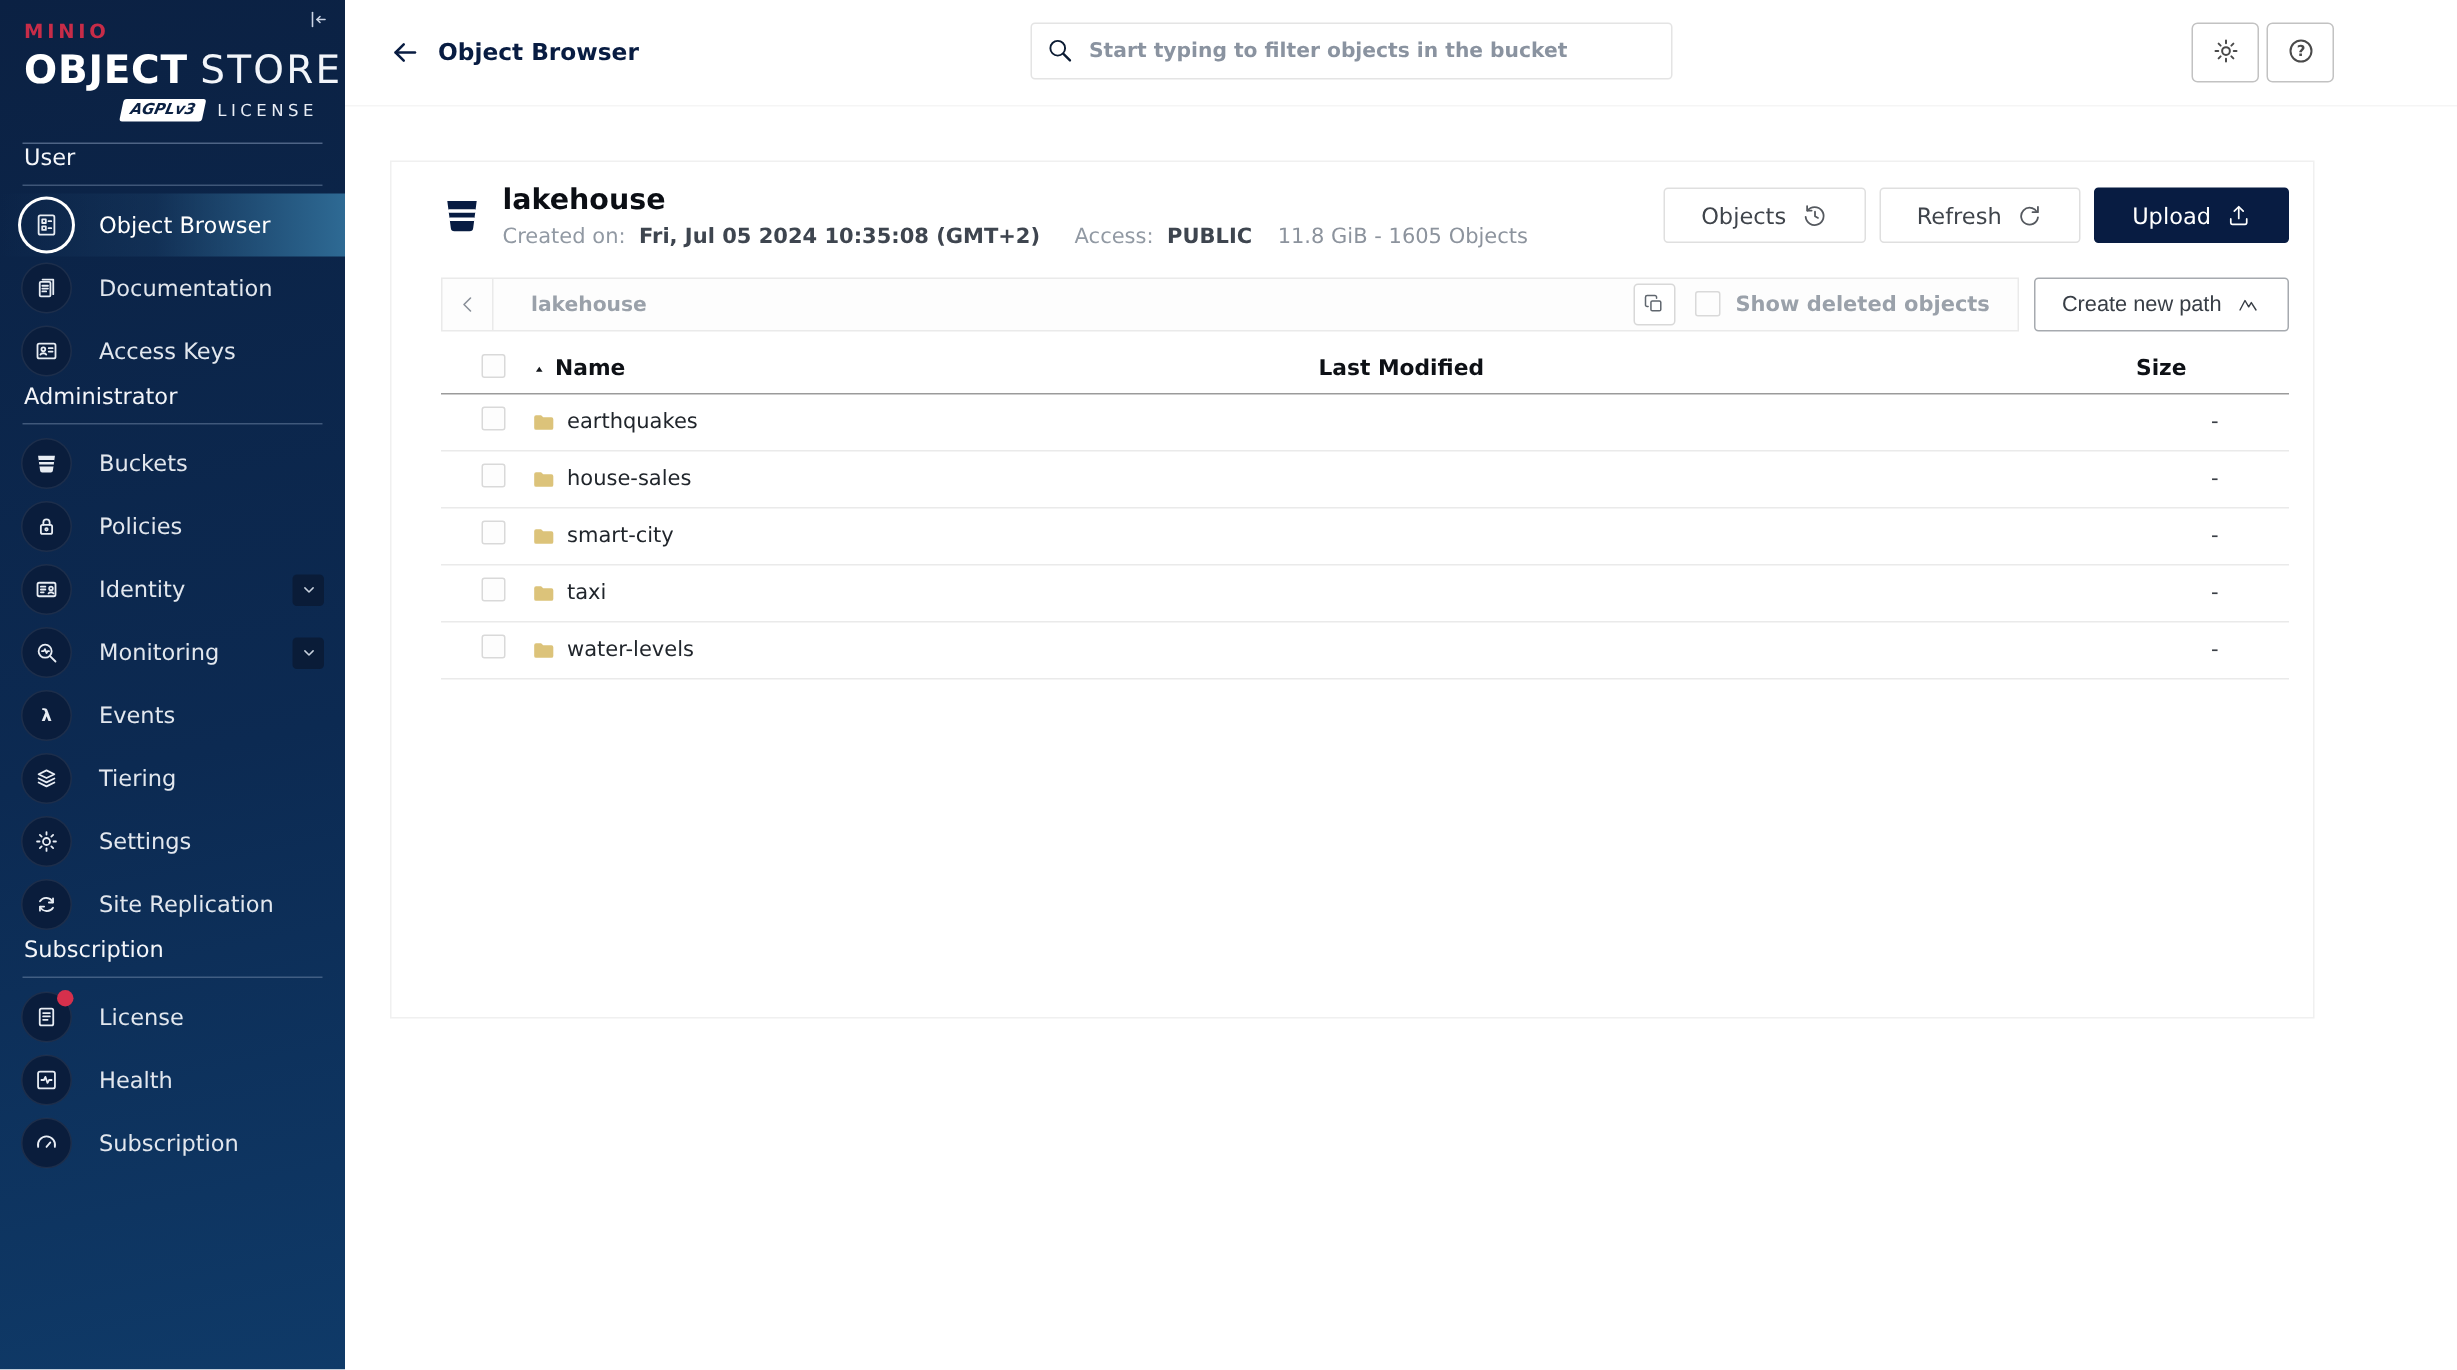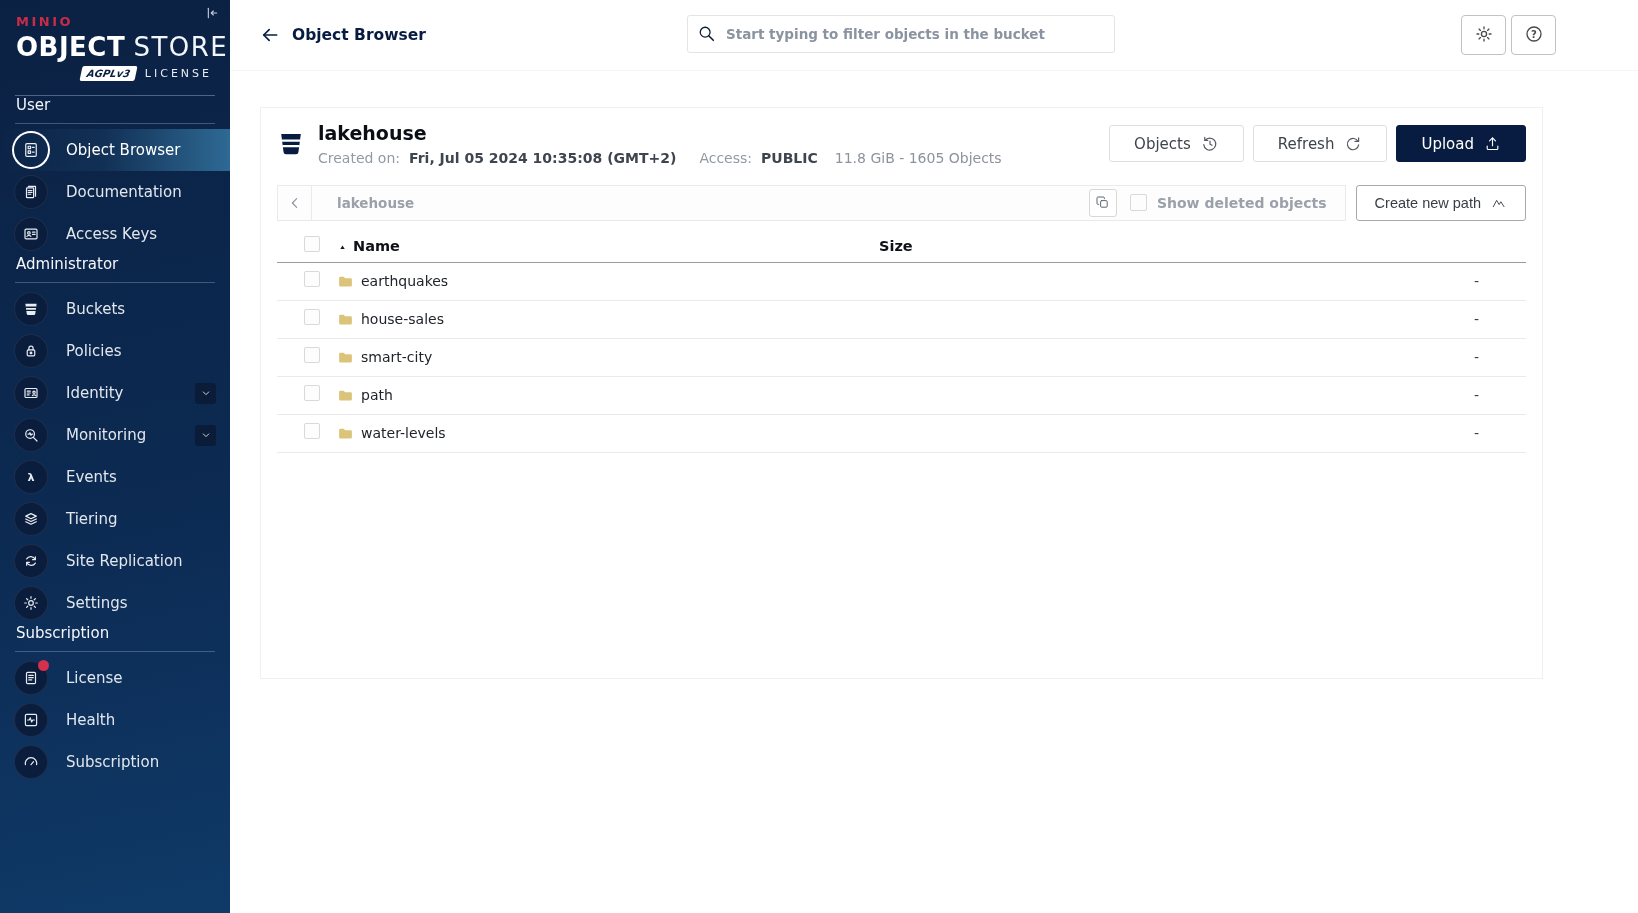--- a/index.html
+++ b/index.html
@@ -53,21 +53,21 @@
   .search-icon svg { width:19px; height:19px; }
   .search-input { width:100%; height:100%; border:1px solid #E4E4E4; border-radius:3px; padding:0 12px 0 38px;
     font-family:inherit; font-size:13.5px; font-weight:600; color:#333; outline:none; }
   .search-input::placeholder { color:#8A93A0; }
   .topbar-actions { margin-left:auto; display:flex; gap:5px; }
   .icon-btn { width:45px; height:40px; border:1px solid #C2C2C2; border-radius:4px; background:#fff;
     display:flex; align-items:center; justify-content:center; color:#4A4A4A; cursor:pointer; }
   .icon-btn svg { width:20px; height:20px; }
 
   .container { margin:37px 95px 0 30px; width:1283px; height:572px; border:1px solid #F0F0F0;
-    display:flex; flex-direction:column; }
+    display:flex; flex-direction:column;padding-left:17px; }
 
   .bucket-header { display:flex; align-items:center; padding:14px 16px 10px; }
   .bucket-icon { width:28px; height:31px; color:#081C42; margin-right:13px; }
   .bucket-icon svg { width:28px; height:31px; }
   .bucket-title { font-size:19px; font-weight:bold; color:#0B0E14; line-height:1.2; }
   .bucket-meta { display:flex; align-items:center; gap:9px; margin-top:5px; font-size:14px; }
   .meta-label { color:#9199A3; }
   .meta-value { color:#3E454F; font-weight:bold; }
   .meta-usage { color:#8C939D; margin-left:8px; }
   .header-actions { margin-left:auto; display:flex; gap:9px; align-items:center; }
@@ -284,43 +284,43 @@
 
     </span>
     <span class="nav-label">Tiering</span>
 
   </div>
 
   <div class="nav-item">
     <span class="nav-icon">
       <span class="nav-icon-glyph">
                   <svg viewBox="0 0 24 24" fill="none" stroke="currentColor" stroke-width="1.6" stroke-linecap="round" stroke-linejoin="round">
+                    <circle cx="12" cy="12" r="3.1"></circle>
+                    <path d="M12 3.6v2.2M12 18.2v2.2M3.6 12h2.2M18.2 12h2.2M6.1 6.1l1.6 1.6M16.3 16.3l1.6 1.6M17.9 6.1l-1.6 1.6M7.7 16.3l-1.6 1.6"></path>
+                  </svg>
+                </span>
+
+    </span>
+    <span class="nav-label">Settings</span>
+
+  </div>
+
+  <div class="nav-item">
+    <span class="nav-icon">
+      <span class="nav-icon-glyph">
+                  <svg viewBox="0 0 24 24" fill="none" stroke="currentColor" stroke-width="1.6" stroke-linecap="round" stroke-linejoin="round">
                     <path d="M6.2 9.2a6.5 6.5 0 0 1 11.4.8"></path>
                     <path d="M17.8 6.5v3.7h-3.7"></path>
                     <path d="M17.8 14.8a6.5 6.5 0 0 1-11.4-.8"></path>
                     <path d="M6.2 17.5v-3.7h3.7"></path>
                   </svg>
                 </span>
 
     </span>
     <span class="nav-label">Site Replication</span>
-
-  </div>
-
-  <div class="nav-item">
-    <span class="nav-icon">
-      <span class="nav-icon-glyph">
-                  <svg viewBox="0 0 24 24" fill="none" stroke="currentColor" stroke-width="1.6" stroke-linecap="round" stroke-linejoin="round">
-                    <circle cx="12" cy="12" r="3.1"></circle>
-                    <path d="M12 3.6v2.2M12 18.2v2.2M3.6 12h2.2M18.2 12h2.2M6.1 6.1l1.6 1.6M16.3 16.3l1.6 1.6M17.9 6.1l-1.6 1.6M7.7 16.3l-1.6 1.6"></path>
-                  </svg>
-                </span>
-
-    </span>
-    <span class="nav-label">Settings</span>
 
   </div>
 </div>
   </div>
 
   <div class="section">
     <div class="section-label">Subscription</div>
     <div class="section-divider"></div>
     <div class="section-items">
   <div class="nav-item">
@@ -492,20 +492,21 @@
         <div class="thead grid-cols">
           <div class="cell-check"><span class="checkbox row-checkbox"></span></div>
           <div class="th">
             <span class="sort-icon">
                 <span><svg viewBox="0 0 24 24" fill="none" stroke="currentColor" stroke-width="1.6" stroke-linecap="round" stroke-linejoin="round">
                     <path d="M12 7.5l4.8 7.5H7.2z" fill="currentColor" stroke="none"></path>
                   </svg></span>
               </span>
             <span>Name</span>
           </div>
+          <div class="th">Last Modified</div>
           <div class="th">Size</div>
         </div>
         <div>
   <div class="trow grid-cols">
     <div class="cell-check"><span class="checkbox row-checkbox"></span></div>
     <div class="cell-name">
       <span class="row-icon">
                   <svg viewBox="0 0 24 24" fill="none" stroke="currentColor" stroke-width="1.6" stroke-linecap="round" stroke-linejoin="round">
                     <path fill="#DCC37A" stroke="none" d="M3 7.2a1.8 1.8 0 0 1 1.8-1.8h4.7l2 2h7.7A1.8 1.8 0 0 1 21 9.2v8.1a1.8 1.8 0 0 1-1.8 1.8H4.8A1.8 1.8 0 0 1 3 17.3z"></path>
                   </svg>
@@ -545,21 +546,21 @@
   </div>
 
   <div class="trow grid-cols">
     <div class="cell-check"><span class="checkbox row-checkbox"></span></div>
     <div class="cell-name">
       <span class="row-icon">
                   <svg viewBox="0 0 24 24" fill="none" stroke="currentColor" stroke-width="1.6" stroke-linecap="round" stroke-linejoin="round">
                     <path fill="#DCC37A" stroke="none" d="M3 7.2a1.8 1.8 0 0 1 1.8-1.8h4.7l2 2h7.7A1.8 1.8 0 0 1 21 9.2v8.1a1.8 1.8 0 0 1-1.8 1.8H4.8A1.8 1.8 0 0 1 3 17.3z"></path>
                   </svg>
                 </span>
-      <span class="row-name">path</span>
+      <span class="row-name">taxi</span>
     </div>
     <div class="cell-mod"></div>
     <div class="cell-size">-</div>
   </div>
 
   <div class="trow grid-cols">
     <div class="cell-check"><span class="checkbox row-checkbox"></span></div>
     <div class="cell-name">
       <span class="row-icon">
                   <svg viewBox="0 0 24 24" fill="none" stroke="currentColor" stroke-width="1.6" stroke-linecap="round" stroke-linejoin="round">

